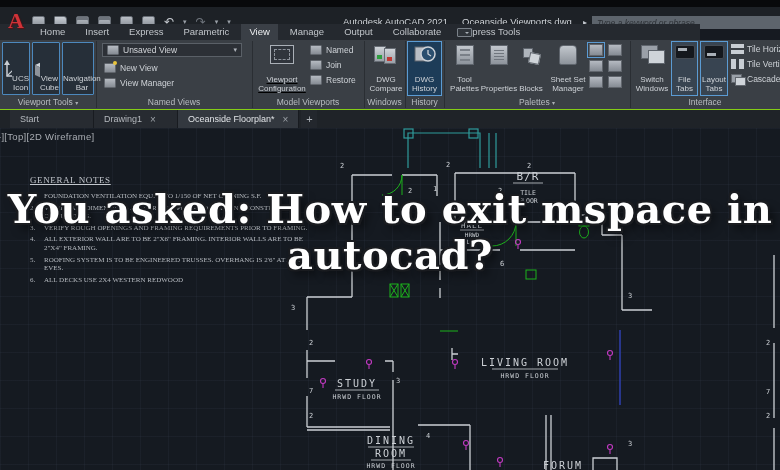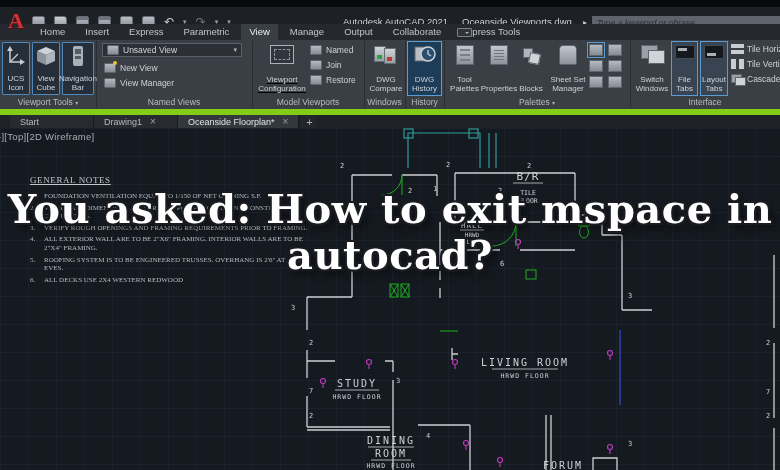--- a/index.html
+++ b/index.html
@@ -21,35 +21,35 @@
   .undoredo.dim { color:#6f757d; }
   .tinycaret { font-size:7px; color:#9aa0a8; }
   .titletext { position:absolute; left:343px; top:9px; display:flex; gap:14px; font-size:9.5px; color:#cfd3d8; white-space:nowrap; }
   .searchwrap { position:absolute; right:0; top:9px; display:flex; align-items:center; gap:5px; }
   .searchcaret { color:#c3c8ce; font-size:8px; }
   .searchbox { width:188px; height:13px; background:#5d646c; border:none; outline:none;
                font-size:8.5px; padding:0 5px; color:#23272c; font-family:"Liberation Sans", sans-serif; }
   .searchbox::placeholder { color:#2b2f34; font-style:italic; }
 
   
-  .tabrow { position:absolute; left:0; top:24px; width:780px; height:16px; background:#25292f; display:flex; align-items:stretch; padding-left:30px; }
+  .tabrow { position:absolute; left:0; top:24px; width:700px; height:16px; background:#25292f; display:flex; align-items:stretch; padding-left:30px; }
   .rtab { font-size:9.5px; color:#c2c6cb; padding:2px 8px 0 8px; margin:0 2px; }
   .rtab.active { background:#3a3f46; color:#eceef0; }
   .ribbonopts { position:absolute; left:457px; top:28px; width:15px; height:9px; border:1px solid #7b828a; border-radius:1px;
                 background:#2f343a; }
   .ribbonopts:after { content:""; position:absolute; right:2px; top:3px; border:2px solid transparent; border-top-color:#aab0b7; }
 
   
   .ribbon { position:absolute; left:0; top:40px; width:780px; height:69px; background:#3a3f45; overflow:hidden; }
   .psep { position:absolute; top:1px; bottom:1px; width:1px; background:#2a2e33; }
   .plabel { position:absolute; bottom:2px; font-size:8.5px; color:#b9bdc2; text-align:center; white-space:nowrap; }
   .plabel .pcaret { font-size:6px; color:#a9aeb4; }
 
   .vtbtn { position:absolute; top:2px; height:53px; border:1px solid #4c88bd; background:#262f39; border-radius:1px;
-           display:flex; flex-direction:column; align-items:center; padding-top:2px; }
+           display:flex; flex-direction:row; align-items:center; padding-top:2px; }
   .vtbtn .blabel { margin-top:auto; }
   .blabel { font-size:8px; line-height:9px; color:#ced2d7; text-align:center; padding-bottom:2px; }
 
   .dd { position:absolute; left:102px; top:3px; width:140px; height:14px; background:#2c3036; border:1px solid #5a6067;
         display:flex; align-items:center; gap:4px; padding:0 4px; font-size:8.5px; color:#d2d5d9; }
   .dd .ddcaret { margin-left:auto; font-size:7px; color:#aeb3b9; }
   .mrow { position:absolute; display:flex; align-items:center; gap:4px; font-size:8.5px; color:#ced2d7; white-space:nowrap; }
   .micon { width:12px; height:10px; background:linear-gradient(#b5bac1,#868c94); border:1px solid #61666d; border-radius:1px; position:relative; }
   .micon.star:after { content:""; position:absolute; right:-2px; top:-3px; width:4px; height:4px; background:#e8c43a; border-radius:50%; }
 
@@ -85,21 +85,21 @@
   .tileicon { position:absolute; width:13px; height:10px; }
   .tileicon.h:before { content:""; position:absolute; left:0; right:0; top:0; height:4px; background:#c8cdd3; }
   .tileicon.h:after  { content:""; position:absolute; left:0; right:0; bottom:0; height:4px; background:#c8cdd3; }
   .tileicon.v:before { content:""; position:absolute; top:0; bottom:0; left:0; width:5px; background:#c8cdd3; }
   .tileicon.v:after  { content:""; position:absolute; top:0; bottom:0; right:0; width:5px; background:#c8cdd3; }
   .tileicon.c:before { content:""; position:absolute; left:0; top:0; width:9px; height:7px; background:#9aa0a8; border:1px solid #61666d; }
   .tileicon.c:after  { content:""; position:absolute; left:4px; top:3px; width:9px; height:7px; background:#cfd4d9; border:1px solid #61666d; }
   .tilelabel { position:absolute; left:747px; font-size:8.5px; color:#ced2d7; white-space:nowrap; }
 
   
-  .filetabs { position:absolute; left:0; top:109px; width:780px; height:19px; background:#1f2328; display:flex; align-items:stretch; padding-left:10px; border-top:6px solid #84cc16; }
+  .filetabs { position:absolute; left:0; top:109px; width:780px; height:19px; background:#1f2328; display:flex; align-items:stretch; padding-left:10px; border-top:1px solid #84cc16; }
   .ftab { display:flex; align-items:center; gap:8px; padding:0 10px; font-size:9px; color:#b4b8bd; background:#272b31; border-right:1px solid #181b20; min-width:84px; }
   .ftab .fx { color:#9ba0a6; font-size:10px; }
   .ftab.active { background:#33383f; color:#e0e3e6; }
   .fplus { width:16px; display:flex; align-items:center; justify-content:center; color:#aeb3b9; font-size:11px; background:#23272d; margin-left:2px; }
 
   
   .canvas { position:absolute; left:0; top:128px; width:780px; height:342px; background:#151a21; overflow:hidden;
     background-image:
       linear-gradient(rgba(80,95,115,.10) 1px, transparent 1px),
       linear-gradient(90deg, rgba(80,95,115,.10) 1px, transparent 1px);

